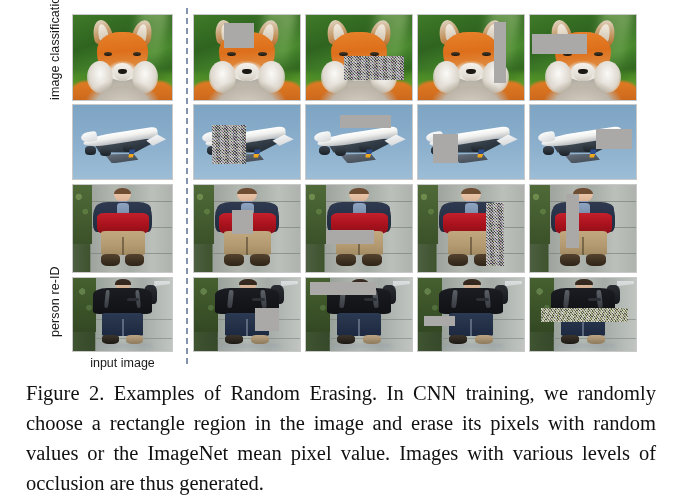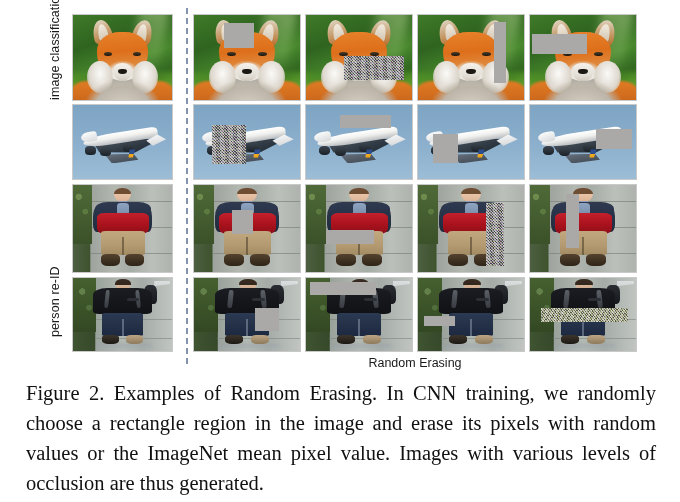--- a/index.html
+++ b/index.html
@@ -765,17 +765,17 @@
       <div class="pb-strap-r"></div>
       <div class="pb-pocket"></div>
       <div class="pb-jeans"></div>
       <div class="pb-jeans-split"></div>
       <div class="pb-shoe-l"></div>
       <div class="pb-shoe-r"></div>
     </div>
     <div class="occ noise-green" style="left:10%; top:41%; width:82%; height:19%;"></div>
   </div>
 
-  <div class="axis-label" id="label-random-erase">Random Erasing</div>
+  <div class="axis-label" id="label-input-image">input image</div>
 
 </div>
 
 <div id="caption">Figure 2. Examples of Random Erasing. In CNN training, we randomly choose a rectangle region in the image and erase its pixels with random values or the ImageNet mean pixel value. Images with various levels of occlusion are thus generated.</div>
 
 </body></html>

